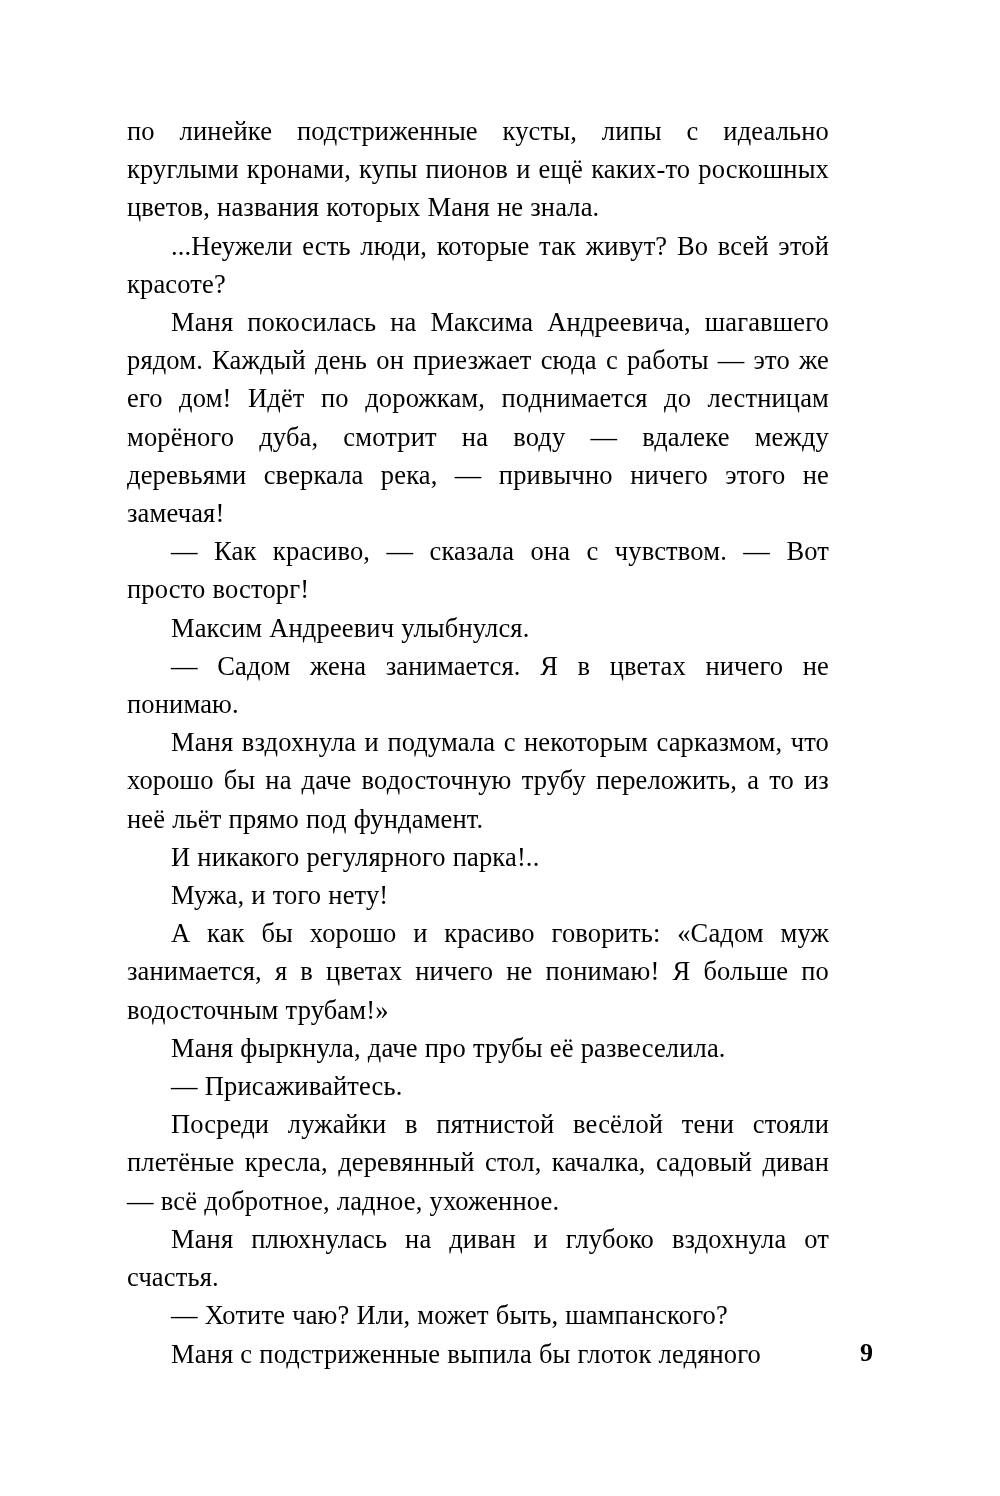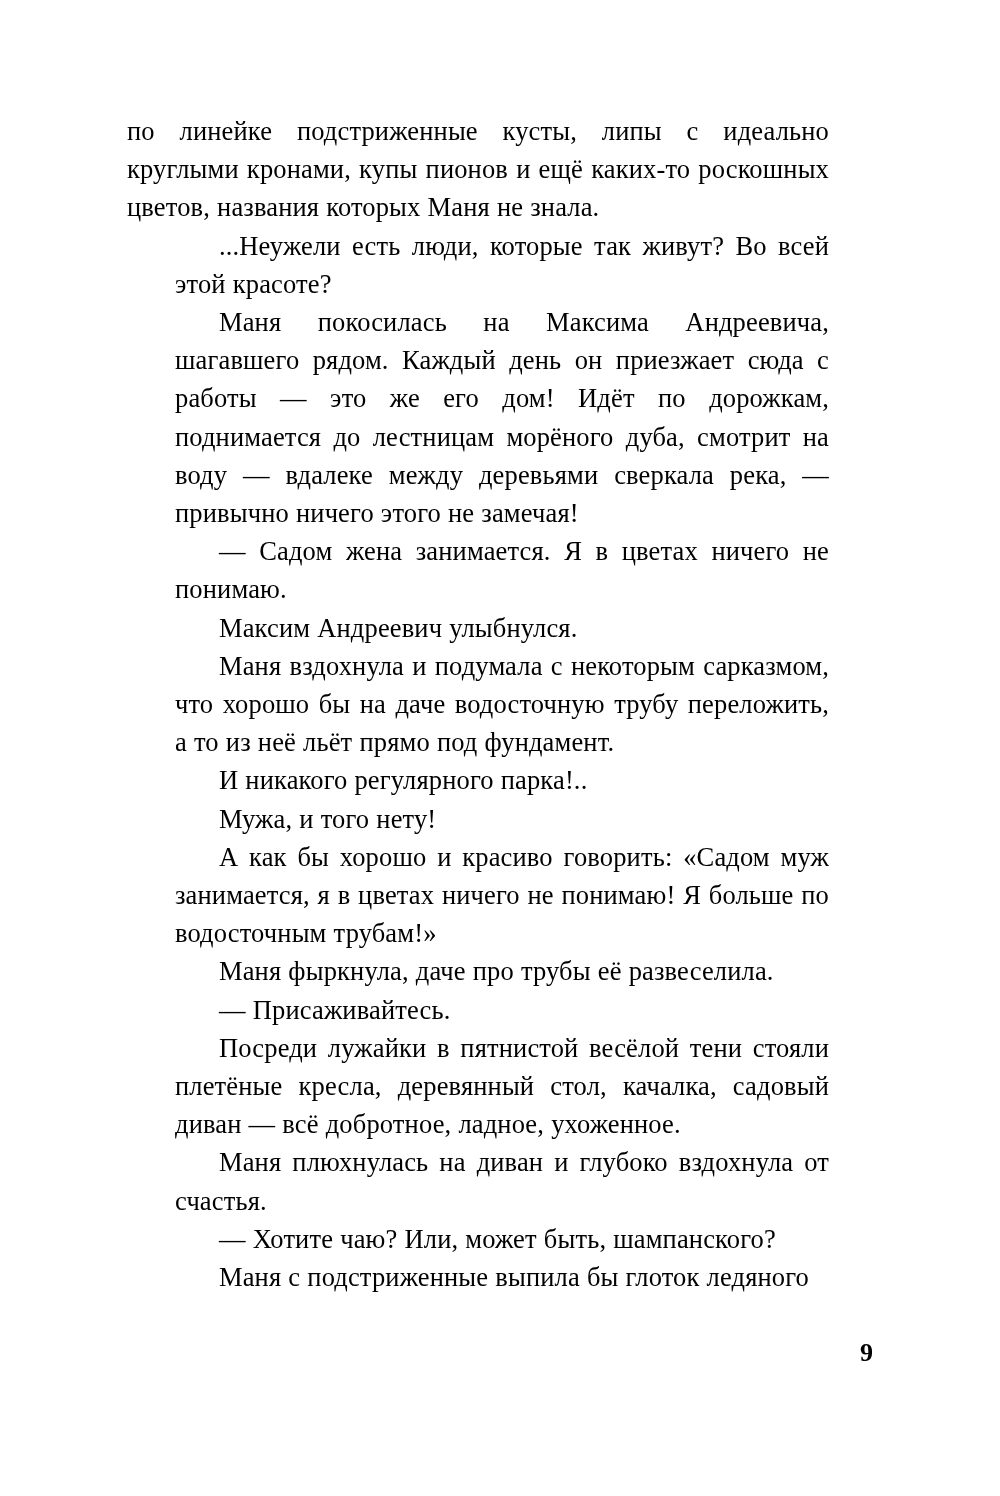--- a/index.html
+++ b/index.html
@@ -34,21 +34,20 @@
     font-size: 26.5px;
     line-height: 38.2px;
     text-align: justify;
     text-justify: inter-word;
     letter-spacing: 0.15px;
     word-spacing: 0.3px;
     hyphens: manual;
   }
   .para.indent {
     text-indent: 44px;
-    margin-left: 48px;
   }
   .para.noindent {
     text-indent: 0;
   }
   .page-number {
     position: absolute;
     right: 127px;
     bottom: 128px;
     font-size: 26px;
     font-weight: bold;
@@ -57,22 +56,23 @@
   }
 </style>
 </head>
 <body>
 
 <div class="page">
   <div class="text-block">
     <p class="para noindent">по линейке подстриженные кусты, липы с идеально круглыми кронами, купы пионов и ещё каких-то роскошных цветов, названия которых Маня не знала.</p>
     <p class="para indent">...Неужели есть люди, которые так живут? Во всей этой красоте?</p>
     <p class="para indent">Маня покосилась на Максима Андреевича, шагавшего рядом. Каждый день он приезжает сюда с работы — это же его дом! Идёт по дорожкам, поднимается до лестницам морёного дуба, смотрит на воду — вдалеке между деревьями сверкала река, — привычно ничего этого не замечая!</p>
+    <p class="para indent">— Как красиво, — сказала она с чувством. — Вот просто восторг!</p>
+    <p class="para indent">Максим Андреевич улыбнулся.</p>
     <p class="para indent">— Садом жена занимается. Я в цветах ничего не понимаю.</p>
-    <p class="para indent">Максим Андреевич улыбнулся.</p>
     <p class="para indent">Маня вздохнула и подумала с некоторым сарказмом, что хорошо бы на даче водосточную трубу переложить, а то из неё льёт прямо под фундамент.</p>
     <p class="para indent">И никакого регулярного парка!..</p>
     <p class="para indent">Мужа, и того нету!</p>
     <p class="para indent">А как бы хорошо и красиво говорить: «Садом муж занимается, я в цветах ничего не понимаю! Я больше по водосточным трубам!»</p>
     <p class="para indent">Маня фыркнула, даче про трубы её развеселила.</p>
     <p class="para indent">— Присаживайтесь.</p>
     <p class="para indent">Посреди лужайки в пятнистой весёлой тени стояли плетёные кресла, деревянный стол, качалка, садовый диван — всё добротное, ладное, ухоженное.</p>
     <p class="para indent">Маня плюхнулась на диван и глубоко вздохнула от счастья.</p>
     <p class="para indent">— Хотите чаю? Или, может быть, шампанского?</p>
     <p class="para indent">Маня с подстриженные выпила бы глоток ледяного</p>

